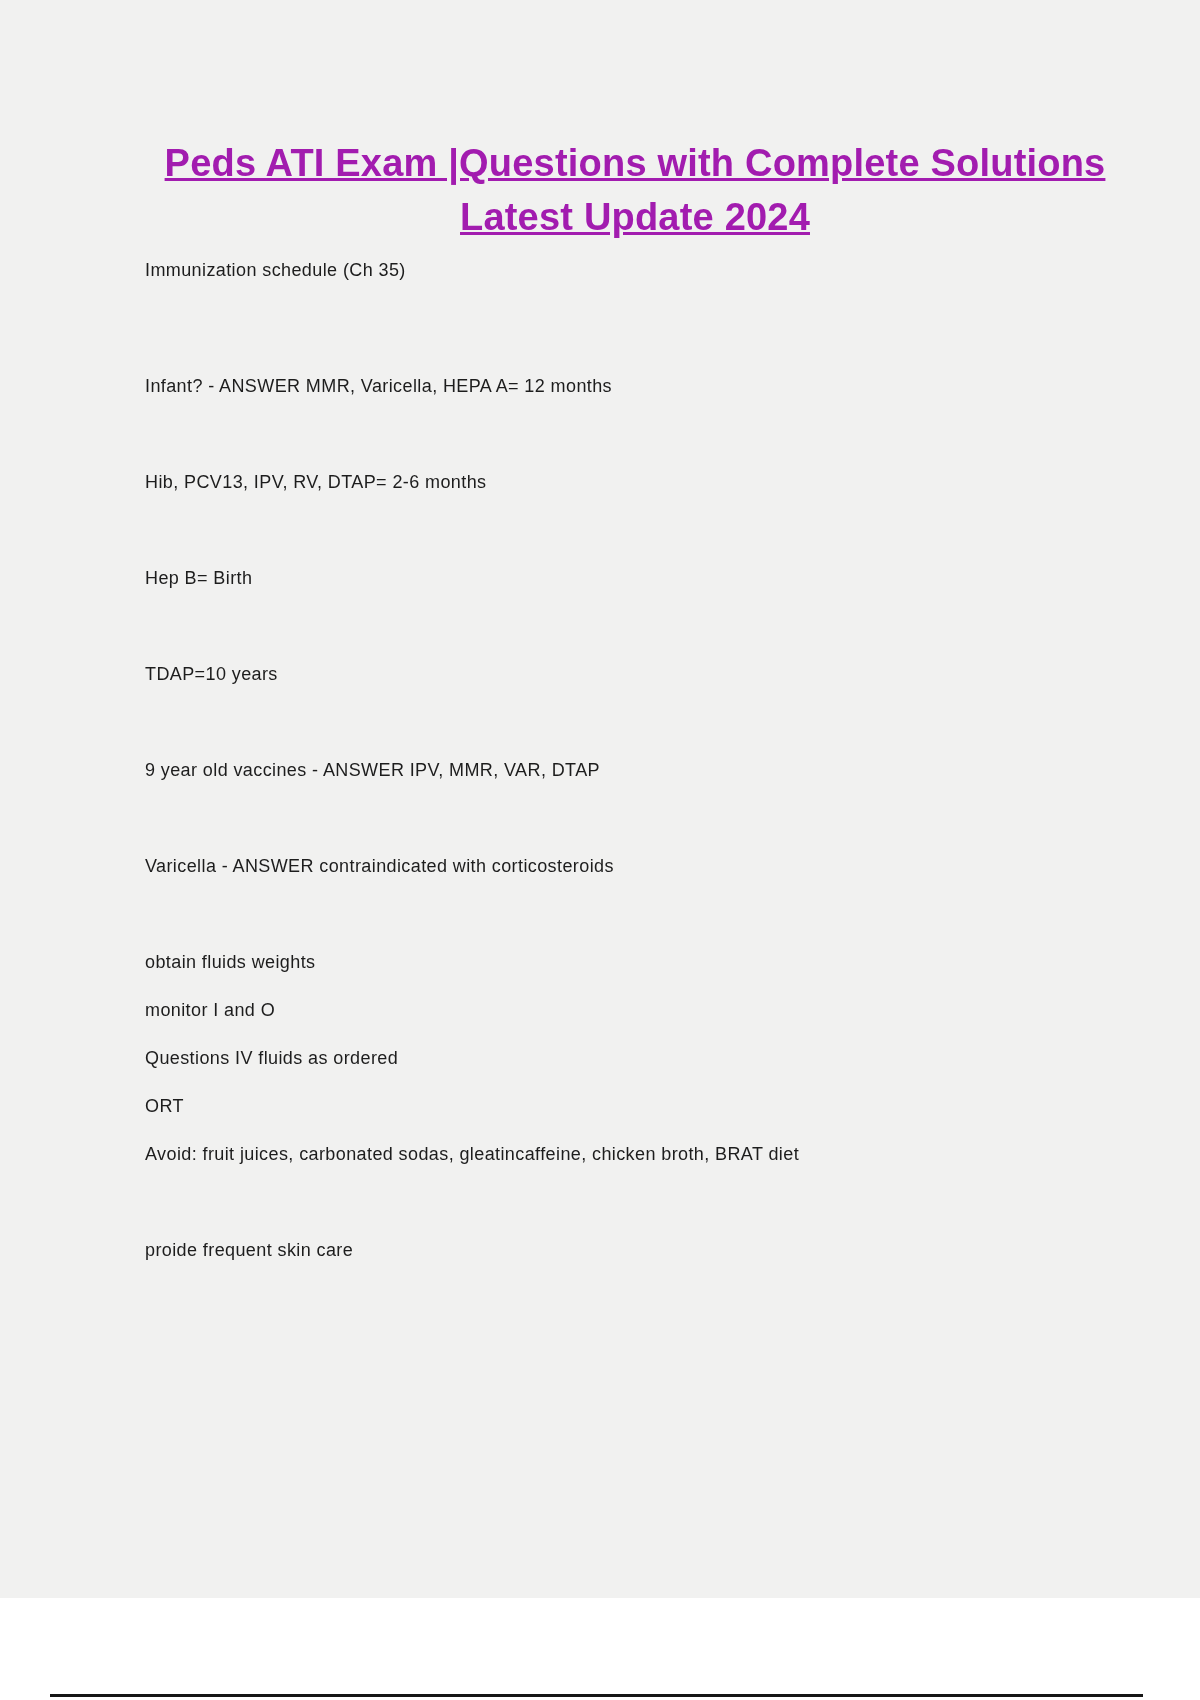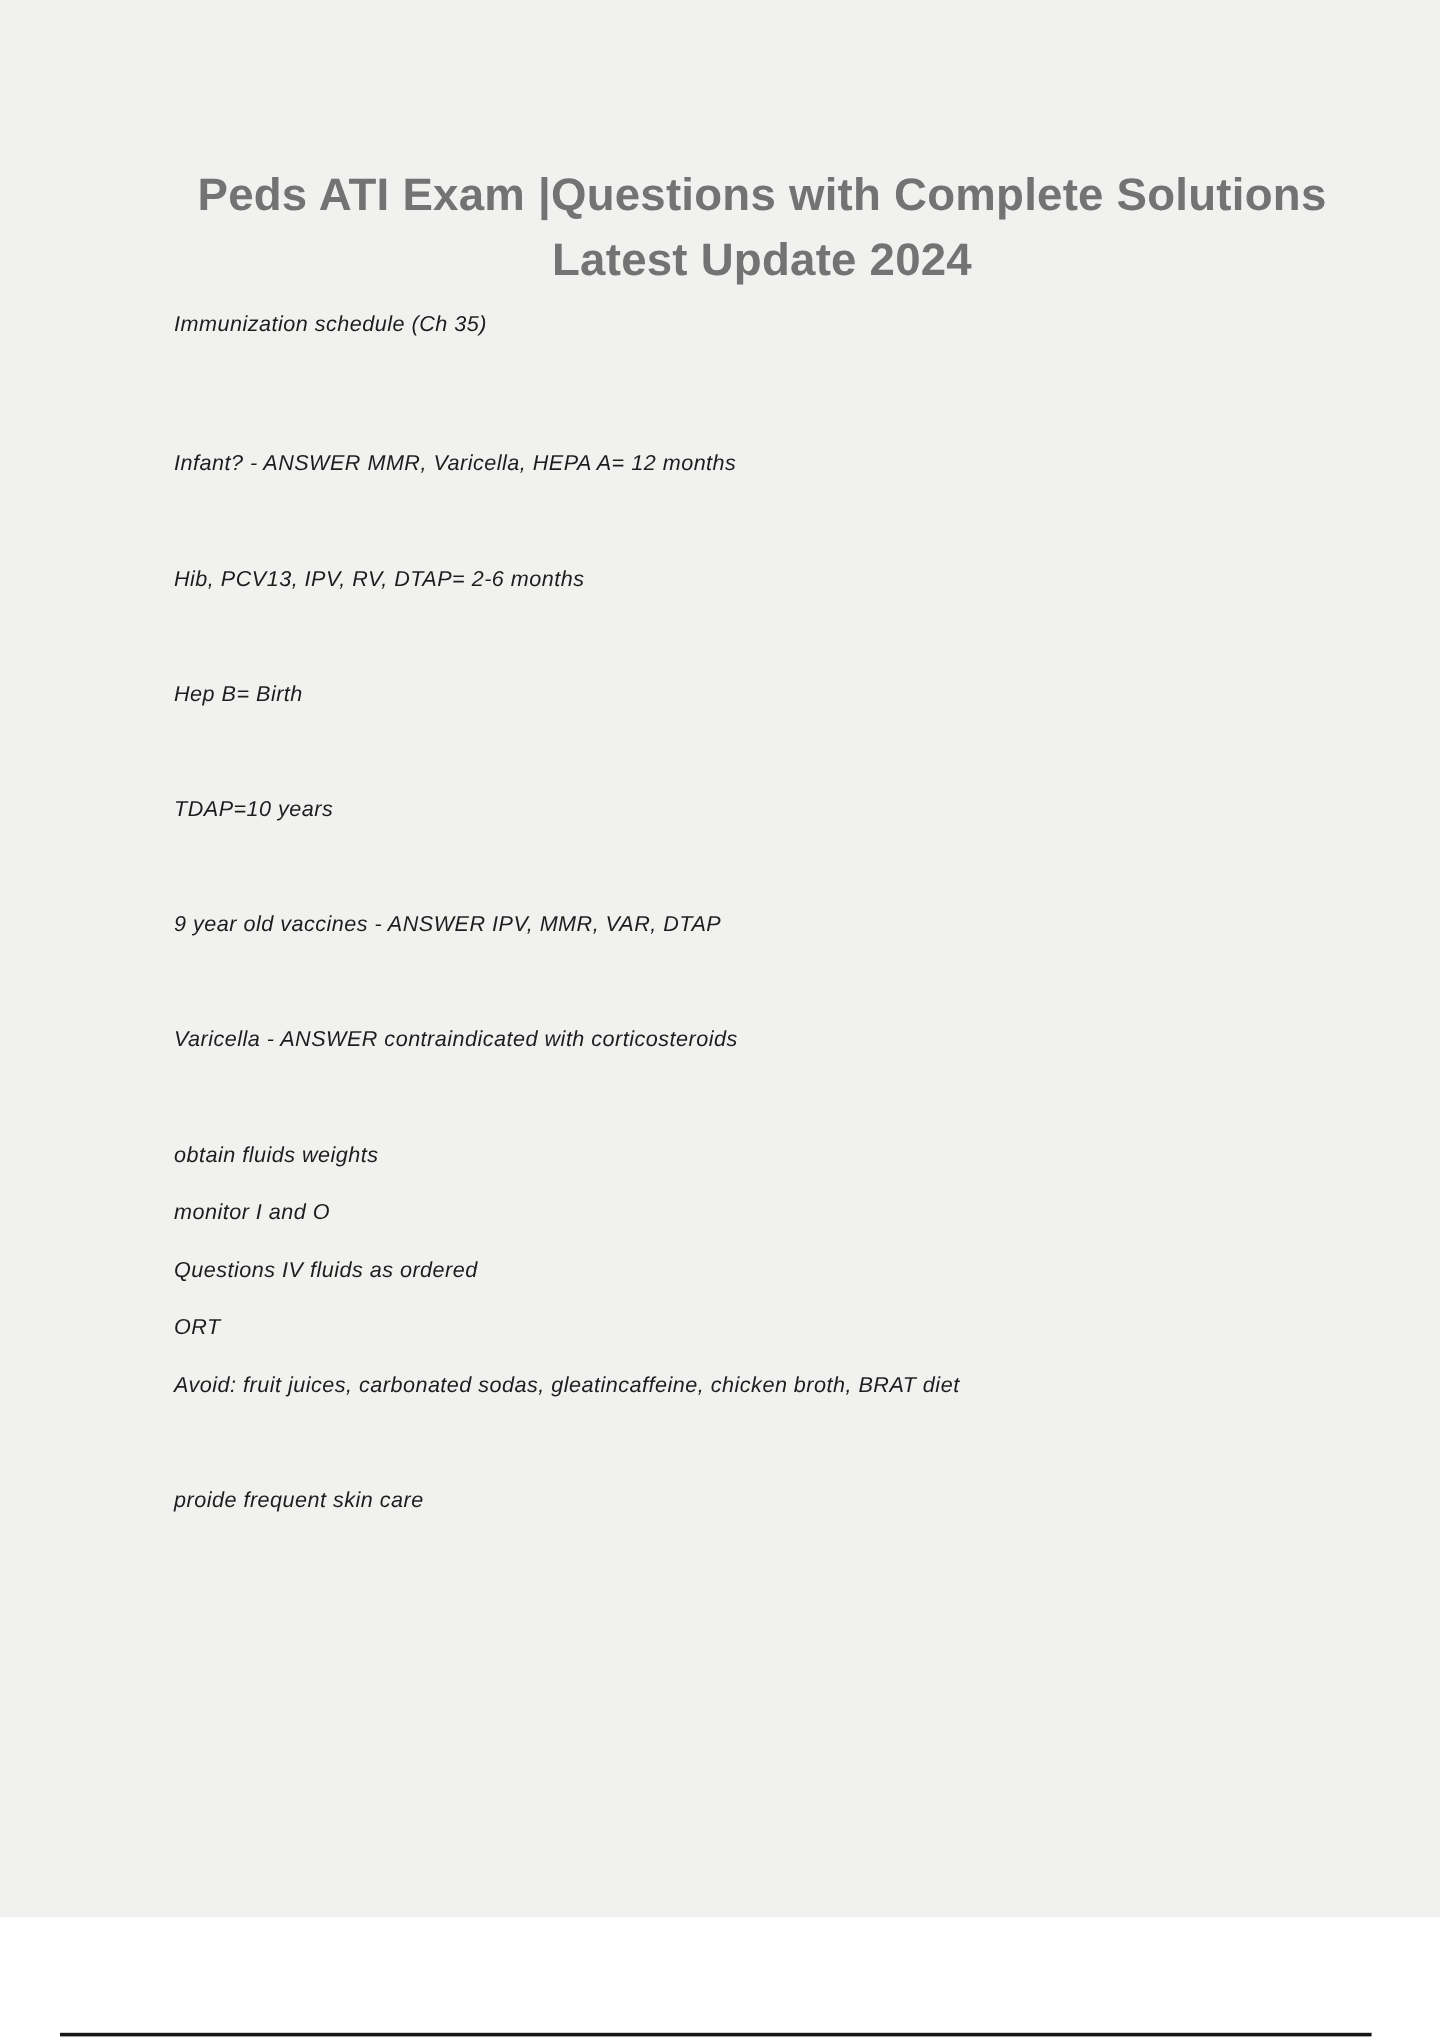--- a/index.html
+++ b/index.html
@@ -47,21 +47,20 @@
   .block {
     margin: 0 0 48px 0;
   }
   .block.first {
     margin-bottom: 68px;
   }
   .line {
     height: 48px;
     line-height: 48px;
     white-space: nowrap;
-    font-style: italic;
   }
   .footer-area {
     position: absolute;
     top: 1598px;
     left: 0;
     width: 1200px;
     height: 102px;
     background: #ffffff;
   }
   .bottom-divider {
@@ -71,21 +70,21 @@
     width: 1093px;
     height: 3px;
     background: #161616;
   }
 </style>
 </head>
 <body>
 
 <div class="viewport">
   <div class="doc-page" style="background: rgb(241, 241, 240);">
-    <div class="doc-title" style="color: #737373;">
+    <div class="doc-title" style="color: #a21caf; text-decoration: underline;">
       <div>Peds ATI Exam |Questions with Complete Solutions</div>
       <div>Latest Update 2024</div>
     </div>
     <div class="doc-body" style="color: rgb(29, 29, 29);">
         <div class="block first">
           <div class="line">Immunization schedule (Ch 35)</div>
         </div>
         <div class="block">
           <div class="line">Infant? - ANSWER MMR, Varicella, HEPA A= 12 months</div>
         </div>

